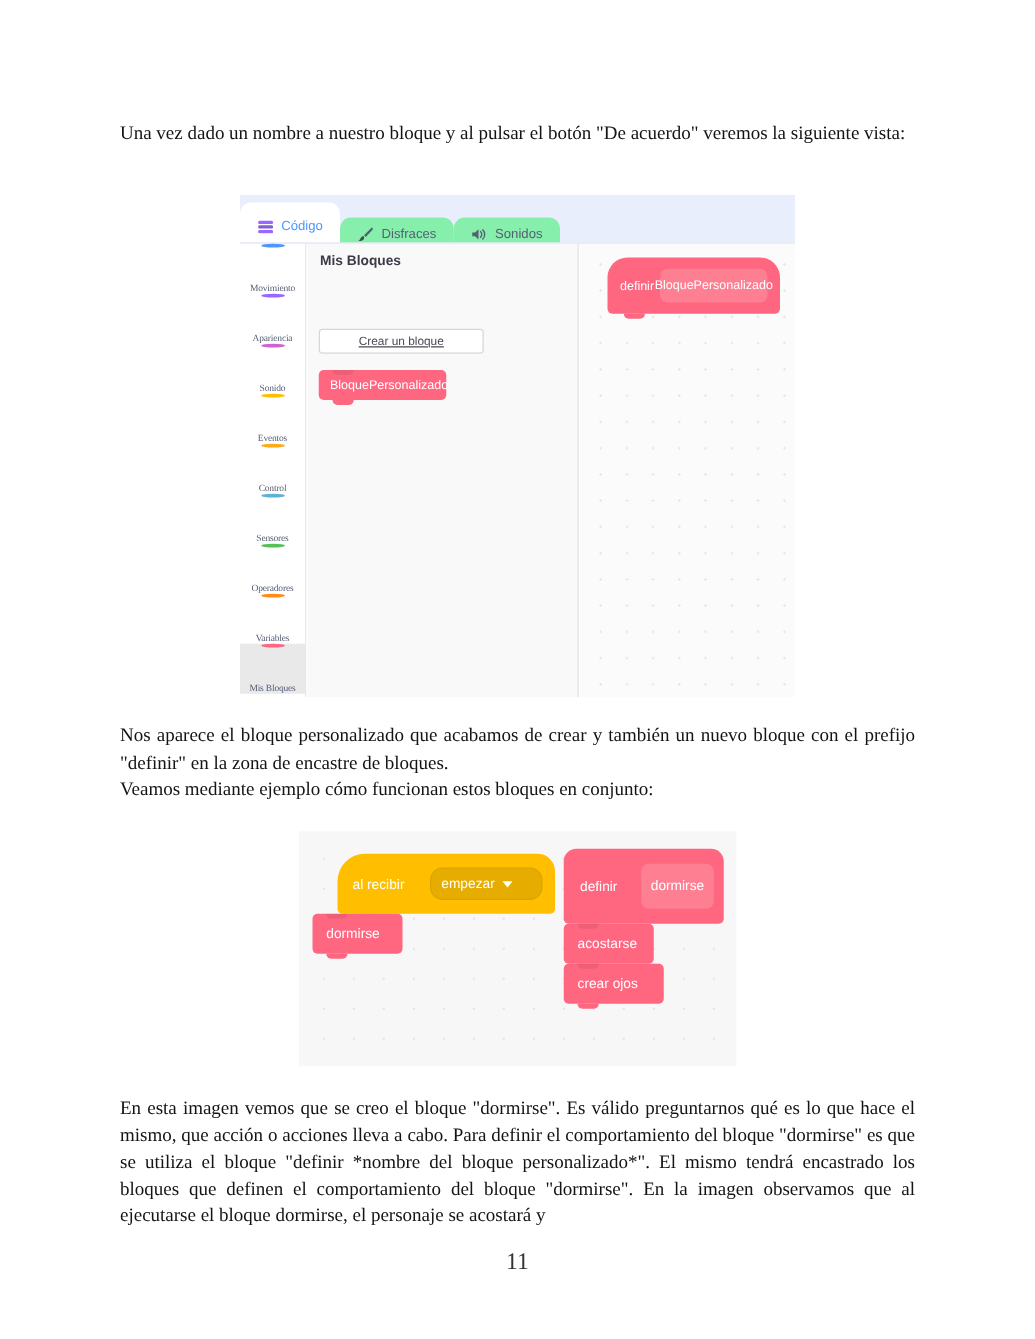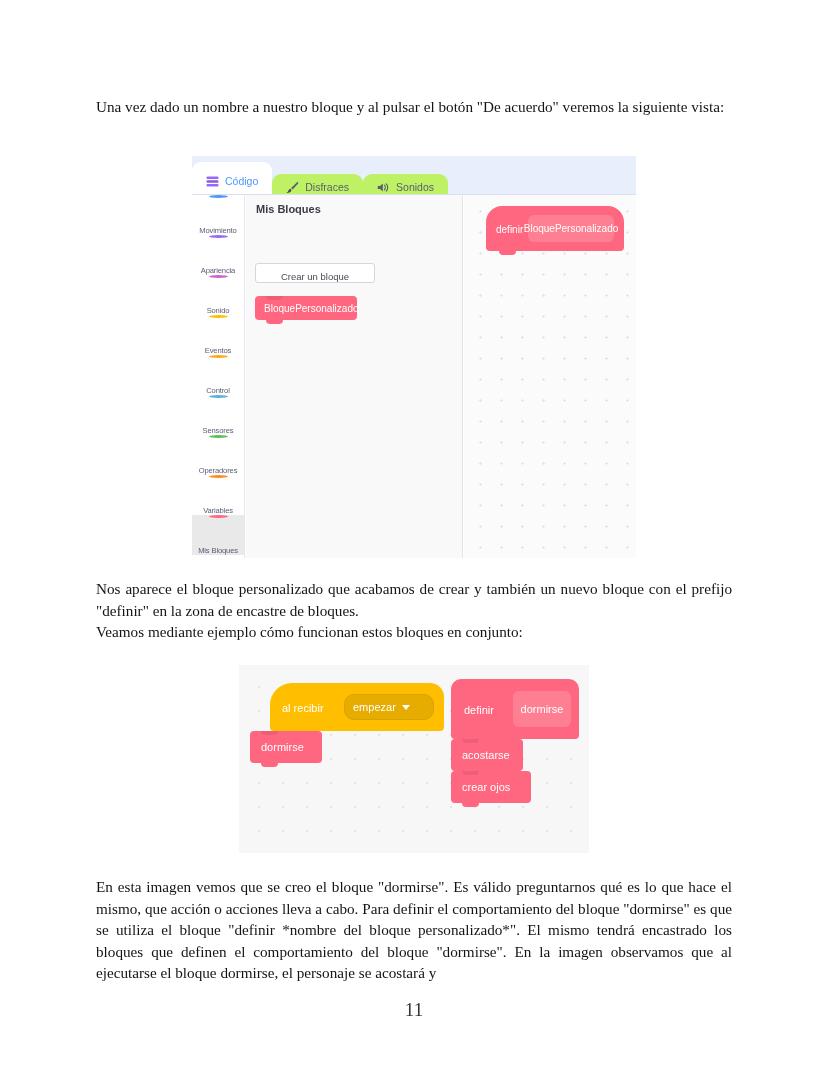--- a/index.html
+++ b/index.html
@@ -79,21 +79,21 @@
   .sc-tab {
     display: flex;
     align-items: center;
     gap: 6px;
     height: 26px;
     padding: 0 14px 0 14px;
     border-radius: 9px 9px 0 0;
     font-family: "Liberation Sans", "DejaVu Sans", sans-serif;
     font-size: 10.5px;
     color: #575e75;
-    background: #bef264;
+    background: #86efac;
     box-sizing: border-box;
     position: relative;
     top: 6px;
   }
   .sc-tab.active {
     background: #ffffff;
     color: #4c97ff;
     height: 32px;
     top: 0;
     padding-top: 6px;
@@ -127,21 +127,21 @@
     align-items: center;
     justify-content: center;
     gap: 2px;
   }
   .sc-cat.selected { background: #e9e9ea; }
   .sc-cat .dot {
     width: 19px; height: 19px;
     border-radius: 50%;
   }
   .sc-cat .cname {
-    font-family: Liberation Sans, sans-serif;
+    font-family: Liberation Serif, serif;
     font-size: 7.6px;
     color: #575e75;
     white-space: nowrap;
     letter-spacing: -0.15px;
     margin-top: 26px;
   }
 
   
   .sc-palette {
     position: absolute;
@@ -156,29 +156,30 @@
     position: absolute;
     left: 10px; top: 8px;
     font-family: "Liberation Sans", "DejaVu Sans", sans-serif;
     font-size: 11px;
     font-weight: bold;
     color: #3b3b47;
   }
   .make-block-btn {
     position: absolute;
     left: 9px; top: 68px;
-    width: 120px; height: 20px;
+    width: 132px; height: 20px;
     border: 1px solid #d6d6dd;
     border-radius: 3px;
     background: #ffffff;
-    display: flex; align-items: flex-end; justify-content: center;
+    display: flex; align-items: center; justify-content: center;
     font-family: "Liberation Sans", "DejaVu Sans", sans-serif;
     font-size: 9.5px;
     color: #4a4a55;
     box-sizing: border-box;
+    text-decoration: underline;
   }
 
   
   .sc-workspace {
     position: absolute;
     left: 272px; top: 0;
     right: 0;
     height: 100%;
     background-color: #fbfbfb;
     background-image: radial-gradient(#e5e5e8 1px, transparent 1.1px);

